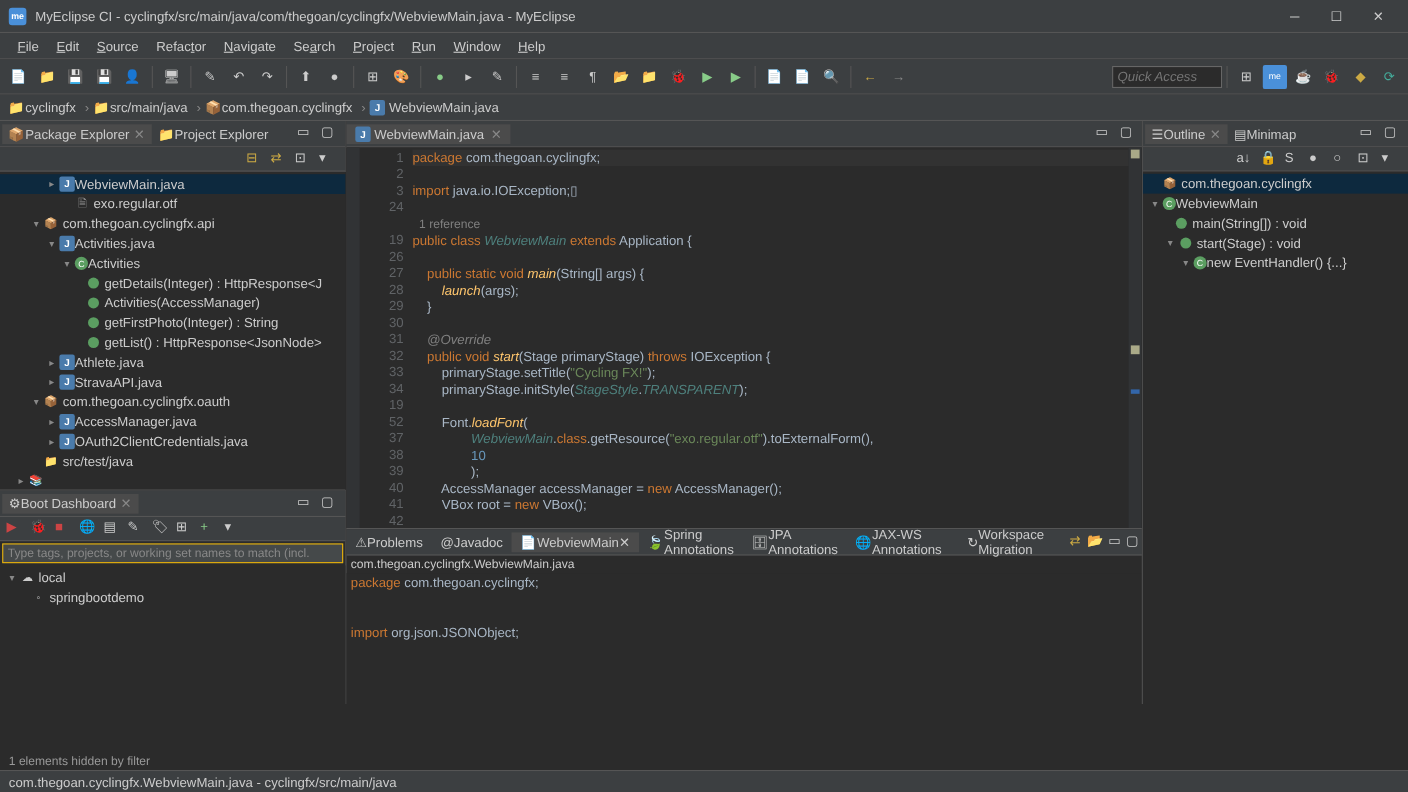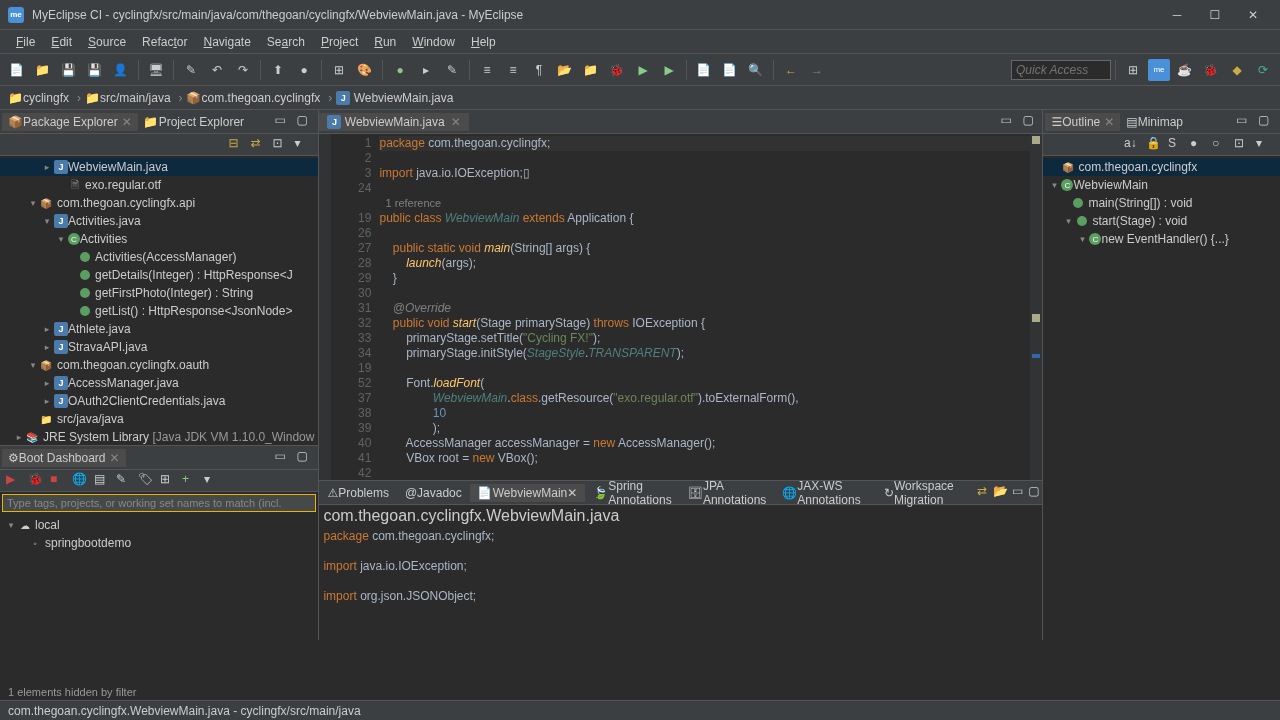--- a/index.html
+++ b/index.html
@@ -53,21 +53,21 @@
 .cl { color:#a9b7c6; }
 .ref { color:#808080; font-size:11px; }
 .boot-panel { height:195px; border-top:1px solid #555; display:flex; flex-direction:column; }
 .boot-tree { flex:1; background:#2b2b2b; padding:2px 0; }
 .filter-box { margin:2px; padding:2px 4px; background:#45494a; border:1px solid #eab308; color:#888; font-size:11px; }
 .bottom-views { height:160px; border-top:1px solid #555; display:flex; flex-direction:column; }
 .btab-bar { height:24px; background:#3c3f41; display:flex; align-items:center; border-bottom:1px solid #555; }
 .btab { padding:2px 8px; display:flex; align-items:center; color:#ccc; }
 .btab.active { background:#4b4b4b; }
 .decl-content { flex:1; background:#2b2b2b; font-family:Consolas,monospace; font-size:13px; line-height:15px; padding:2px 4px; }
-.decl-label { color:#ccc; font-size:16px; padding:2px 4px; }
+.decl-label { color:#ccc; font-size:11px; padding:2px 4px; }
 .status-bar { height:20px; background:#3c3f41; display:flex; align-items:center; padding:0 8px; color:#ccc; border-top:1px solid #555; position:absolute; bottom:0; left:0; right:0; }
 .hidden-msg { position:absolute; bottom:22px; left:8px; color:#999; font-size:11px; }
 .ic-j { background:#4a7bab; color:#fff; font-size:9px; font-weight:bold; border-radius:2px; width:14px; height:14px; display:flex; align-items:center; justify-content:center; }
 .ic-pkg { color:#cc7832; }
 .ic-class { width:12px; height:12px; border-radius:50%; background:#5b9e61; color:#fff; font-size:8px; display:flex; align-items:center; justify-content:center; }
 .ic-method { width:10px; height:10px; border-radius:50%; background:#5b9e61; }
 .ic-folder { color:#cc9955; }
 .ic-font { color:#999; }
 .sp { flex:1; }
 </style>
@@ -192,27 +192,27 @@
         </div>
       <div class="tree-node" style="padding-left:54px">
           <span class="tw">▾</span>
           <span class="ic-class">C</span>
           <span class="node-label">Activities</span>
         </div>
       <div class="tree-node" style="padding-left:78px">
           <span class="ni">
             <span class="ic-method"></span>
           </span>
+          <span class="node-label"><span>getDetails(Integer) : HttpResponse&lt;J</span></span>
+        </div>
+      <div class="tree-node" style="padding-left:78px">
+          <span class="ni">
+            <span class="ic-method"></span>
+          </span>
           <span class="node-label">Activities(AccessManager)</span>
-        </div>
-      <div class="tree-node" style="padding-left:78px">
-          <span class="ni">
-            <span class="ic-method"></span>
-          </span>
-          <span class="node-label"><span>getDetails(Integer) : HttpResponse&lt;J</span></span>
         </div>
       <div class="tree-node" style="padding-left:78px">
           <span class="ni">
             <span class="ic-method"></span>
           </span>
           <span class="node-label"><span>getFirstPhoto(Integer) : String</span></span>
         </div>
       <div class="tree-node" style="padding-left:78px">
           <span class="ni">
             <span class="ic-method"></span>
@@ -240,26 +240,25 @@
           <span class="node-label">AccessManager.java</span>
         </div>
       <div class="tree-node" style="padding-left:40px">
           <span class="tw">▸</span>
           <span class="ic-j">J</span>
           <span class="node-label">OAuth2ClientCredentials.java</span>
         </div>
       <div class="tree-node" style="padding-left:26px">
           <span class="tw"></span>
           <span class="ni ic-folder">📁</span>
-          <span class="node-label">src/java/java</span>
+          <span class="node-label">src/test/java</span>
         </div>
       <div class="tree-node" style="padding-left:12px">
           <span class="tw">▸</span>
           <span class="ni">📚</span>
-          <span class="node-label"><span>JRE System Library</span> <span class="type">[Java JDK VM 1.10.0_Window</span></span>
         </div>
 
     </div>
 
     <div class="boot-panel">
       <div class="view-tabs">
         <div class="vtab active">⚙ <span>Boot Dashboard</span><span class="close">✕</span></div>
         <div class="sp"></div>
         <div class="vt-btn">▭</div>
         <div class="vt-btn">▢</div>
@@ -345,21 +344,20 @@
         <div class="sp"></div>
         <div class="vt-btn" style="color:#ca4">⇄</div>
         <div class="vt-btn" style="color:#ca4">📂</div>
         <div class="vt-btn">▭</div>
         <div class="vt-btn">▢</div>
       </div>
       <div class="decl-label">com.thegoan.cyclingfx.WebviewMain.java</div>
       <div class="decl-content" id="decl">
           <div><span class="kw">package </span><span class="cl">com.thegoan.cyclingfx;</span></div>
           <div>&nbsp;</div>
-          <div><span class="kw">import </span><span class="cl">java.io.IOException;</span></div>
           <div>&nbsp;</div>
           <div><span class="kw">import </span><span class="cl">org.json.JSONObject;</span></div>
           <div>&nbsp;</div>
         </div>
     </div>
   </div>
 
   <div class="right-col">
     <div class="view-tabs">
       <div class="vtab active">☰ <span>Outline</span><span class="close">✕</span></div>

